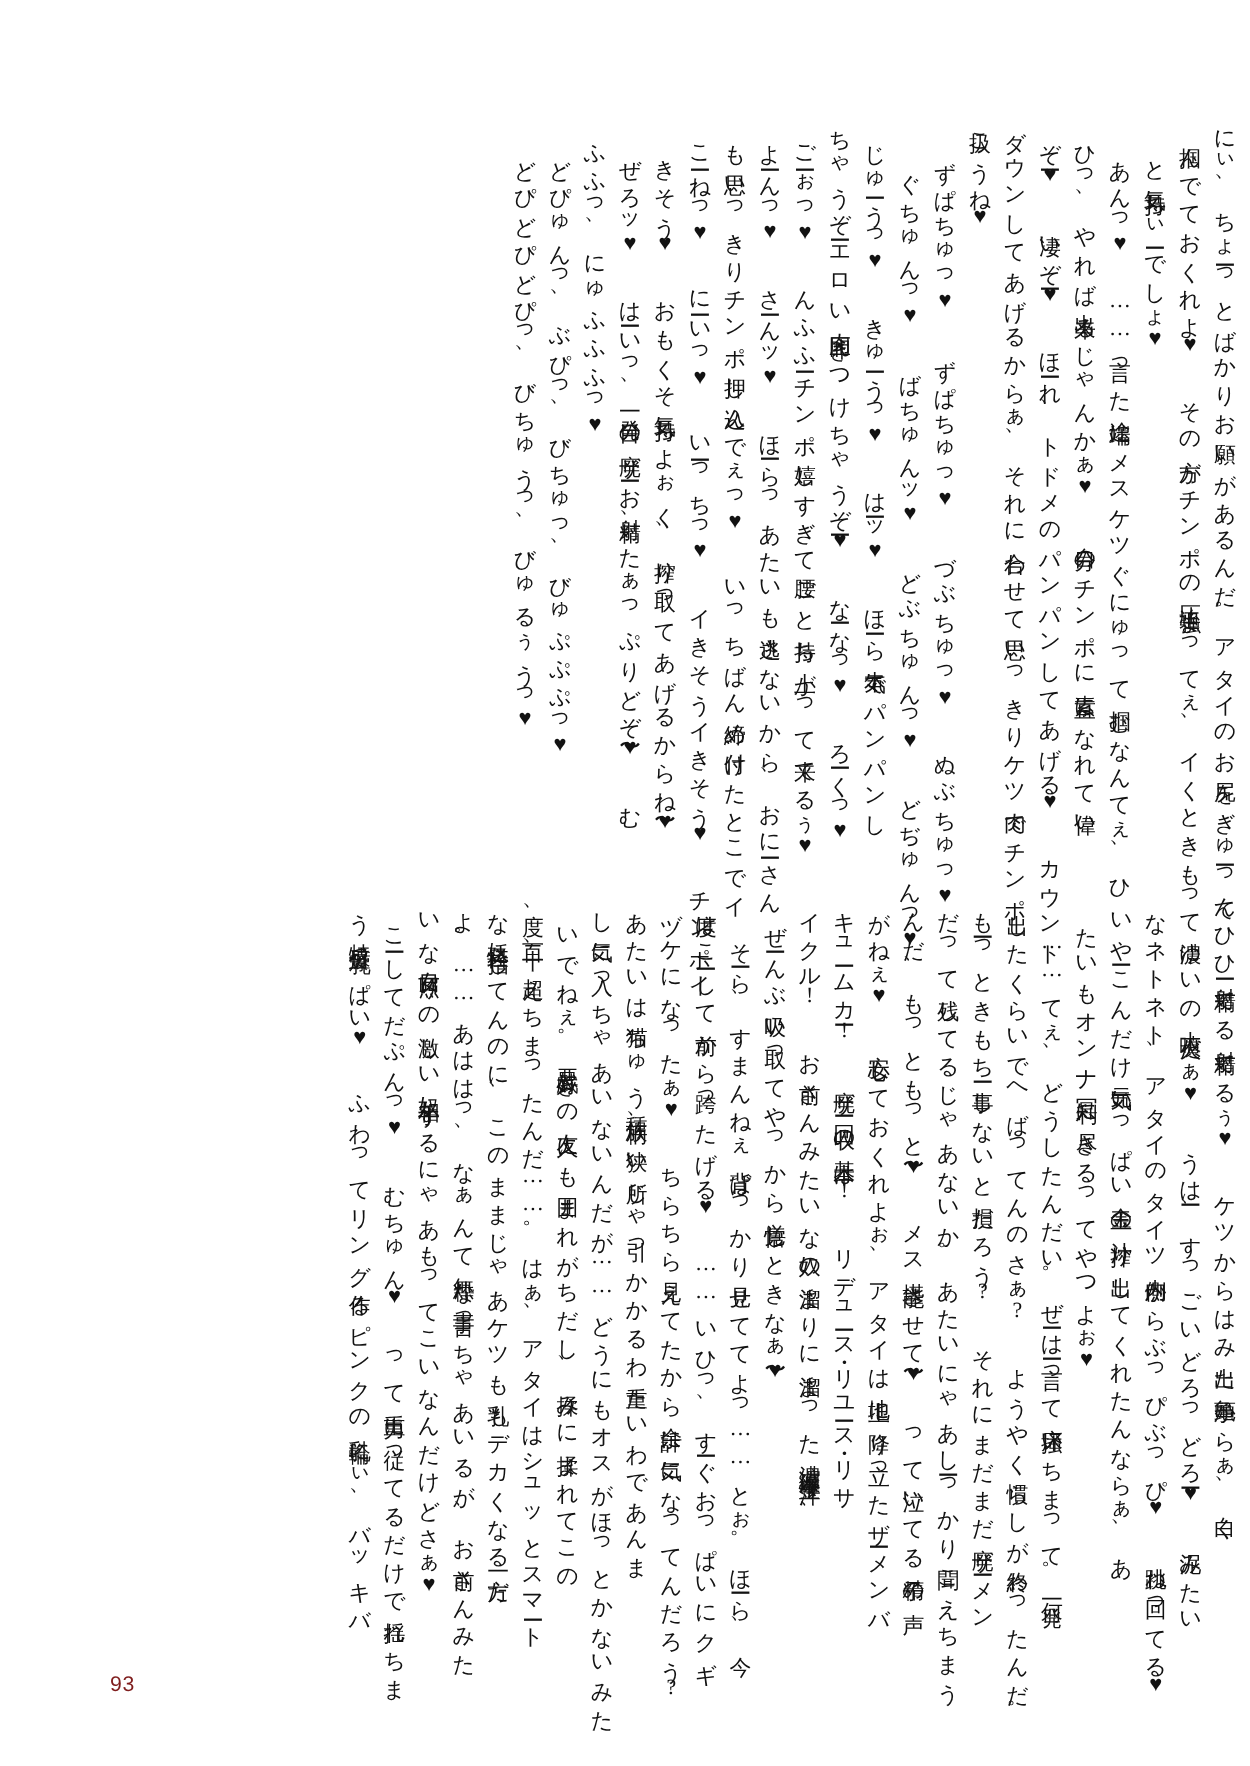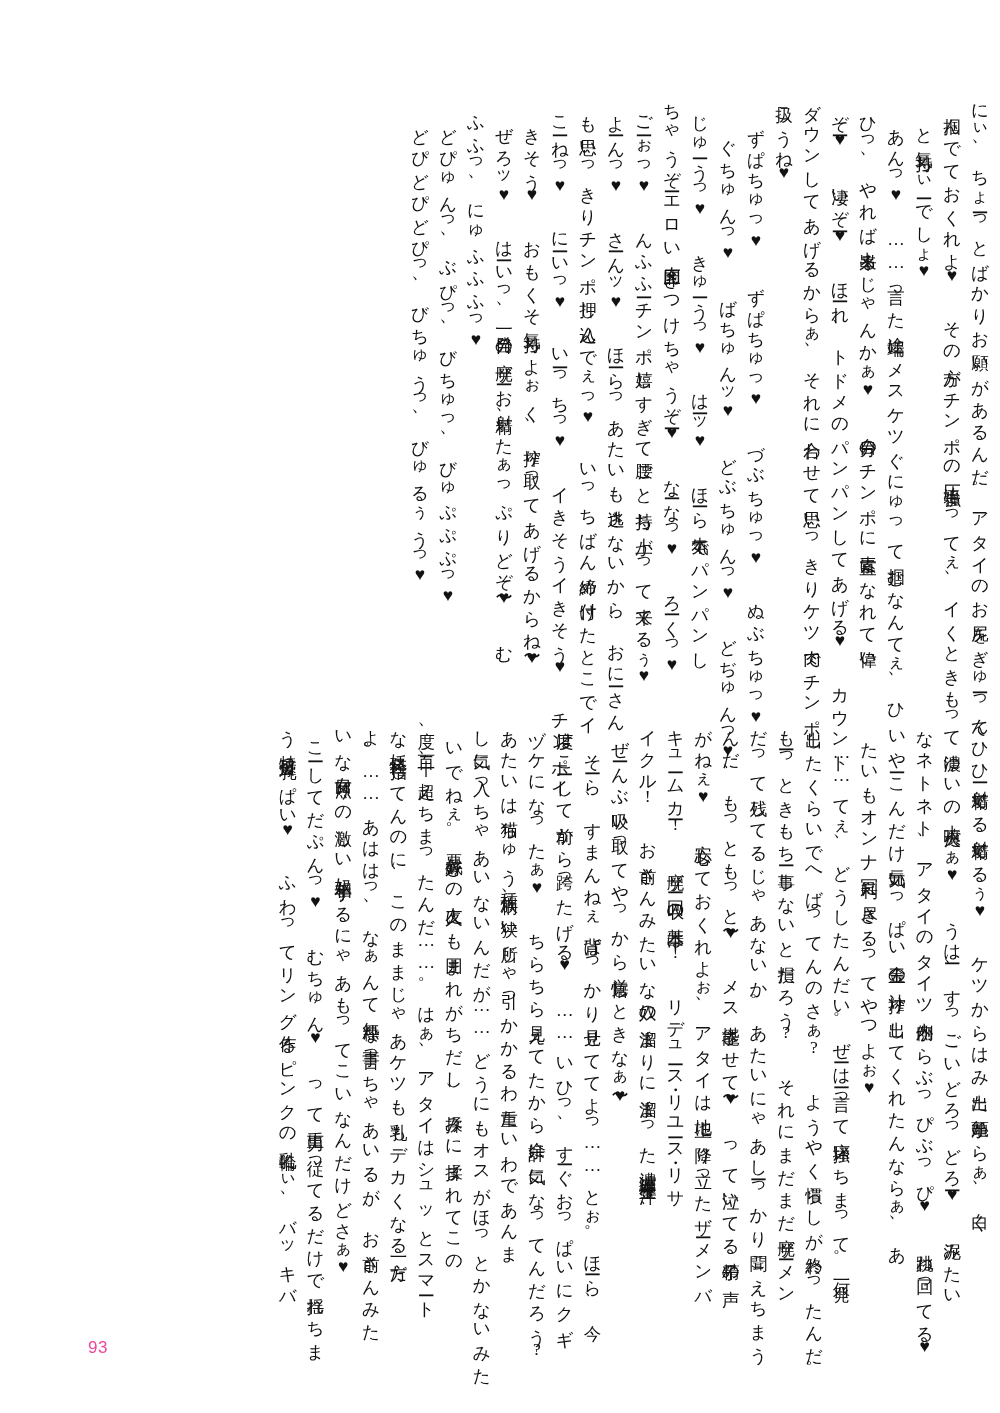--- a/index.html
+++ b/index.html
@@ -69,21 +69,21 @@
   
   .vcol { font-variant-emoji: text; }
 
   
   #page-number {
     position: absolute;
     left: 88px;
     top: 1338px;
     font-family: "Liberation Sans", sans-serif;
     font-size: 17px;
-    color: #ec4899;
+    color: #7f1d1d;
     letter-spacing: 0.5px;
   }
 </style>
 </head>
 <body>
 
 <div class="page">
 
   <div class="vblock" id="block-top">
       <div class="vcol off-0">にぃ、ちょーっとばかりお願いがあるんだ。アタイのお尻をぎゅーって</div>

